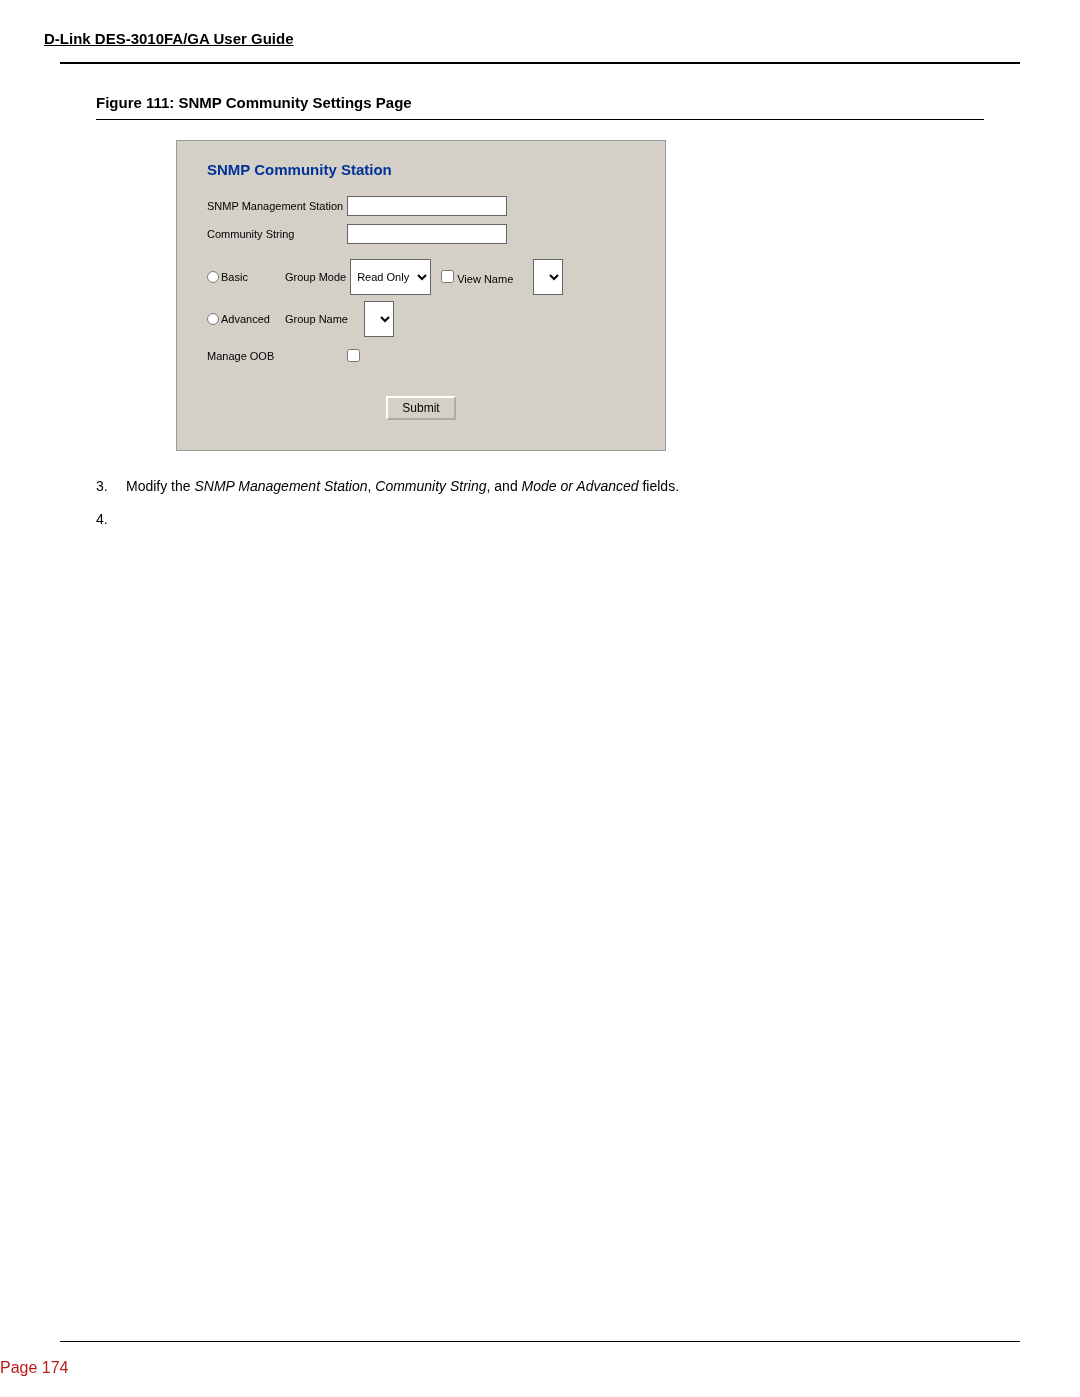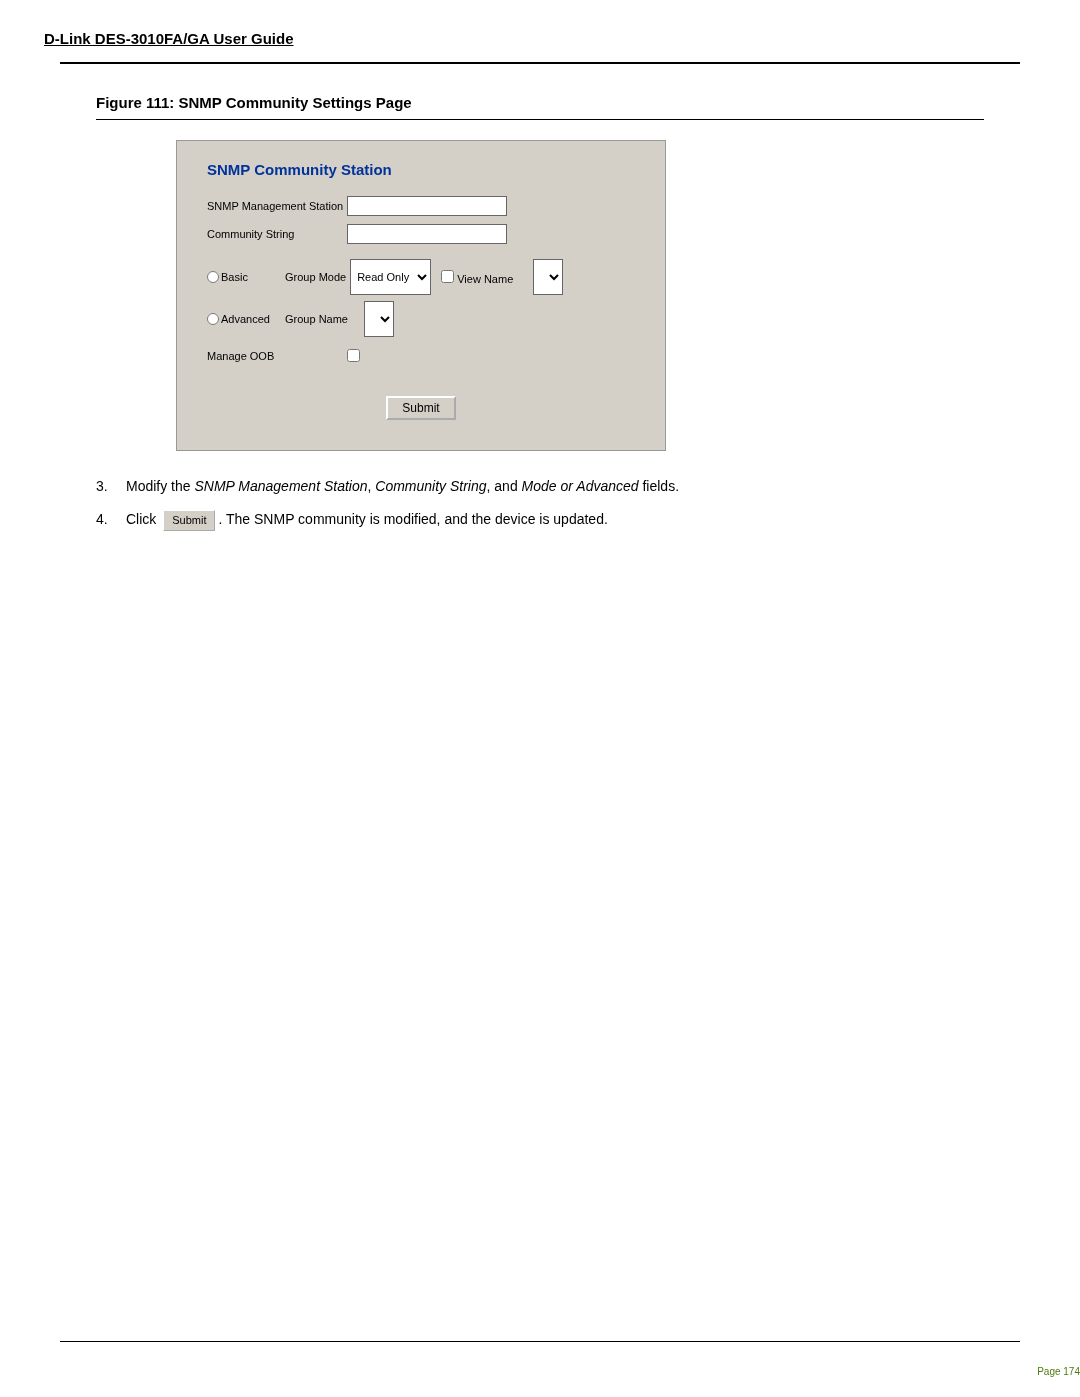--- a/index.html
+++ b/index.html
@@ -196,23 +196,23 @@
       cursor: pointer;
       color: #000;
       display: inline-block;
       margin: 0 3px;
     }
 
     .page-footer {
       position: absolute;
       bottom: 20px;
       width: 100%;
-      text-align: right;
-      font-size: 10px;
-      color: #4d7c0f;
+      text-align: left;
+      font-size: 16px;
+      color: #b91c1c;
     }
 
     .footer-divider {
       border: none;
       border-top: 1.5px solid #000;
       margin: 0 60px 10px 60px;
       position: absolute;
       bottom: 45px;
       left: 0;
       right: 0;
@@ -297,23 +297,20 @@
 
     <div class="instruction-item">
       <span class="instruction-number">3.</span>
       <span class="instruction-text">
         Modify the <em>SNMP Management Station</em>, <em>Community String</em>, and <em>Mode or Advanced</em> fields.
       </span>
     </div>
 
     <div class="instruction-item">
       <span class="instruction-number">4.</span>
-      <span class="instruction-text">
-        Click <span class="inline-btn">Submit</span>. The SNMP community is modified, and the device is updated.
-      </span>
     </div>
 
   </div>
 </div>
 
 <hr class="footer-divider">
 
 <div class="page-footer">
   <span>Page 174</span>
 </div>

